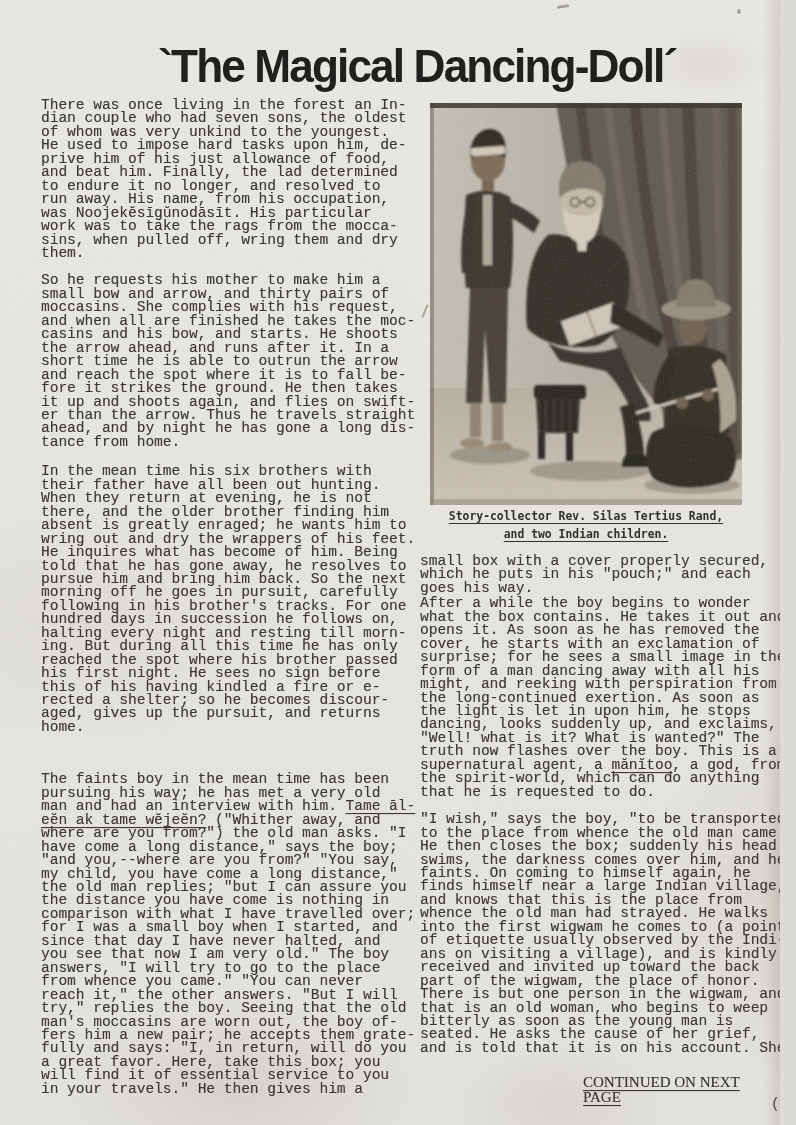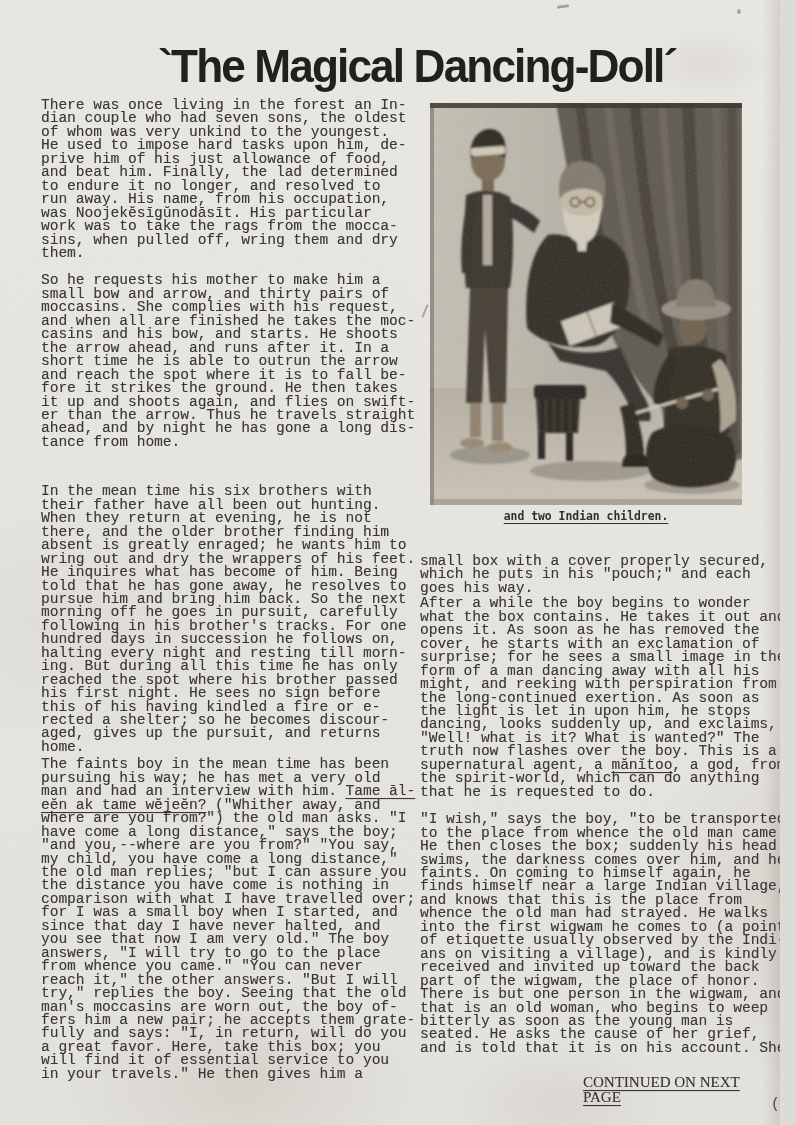--- a/index.html
+++ b/index.html
@@ -18,21 +18,21 @@
     background:linear-gradient(to left, rgba(108,102,92,.18), rgba(108,102,92,0));}
   .title{
     position:absolute;left:0;right:0;top:38px;margin:0;padding-left:58px;
     text-align:center;font-family:"Liberation Sans",sans-serif;font-weight:bold;
     font-size:47px;letter-spacing:-2px;color:#1d1c1a;
     transform:scaleX(.94);transform-origin:center;white-space:nowrap;
   }
   .para{margin:0;white-space:pre;font-size:14.5px;line-height:13.45px;
     letter-spacing:0;text-shadow:.3px .3px 0 rgba(56,53,48,.35);}
   .left-col{position:absolute;left:41px;top:99px;}
-  .p1{margin-bottom:14px}.p2{margin-bottom:36px}.p3{margin-bottom:4px}
+  .p1{margin-bottom:14px}.p2{margin-bottom:16px}.p3{margin-bottom:39px}
   .right-col{position:absolute;left:420px;top:555px;}
   .rp1{margin-bottom:2px}.rp2{margin-bottom:14px}
   .ul{text-decoration:underline;text-decoration-thickness:1.3px;text-underline-offset:2.8px;}
   .photo{position:absolute;left:430px;top:103px;width:312px;height:402px;margin:0;
     box-shadow:inset 0 0 14px rgba(45,40,33,.35);}
   .caption{position:absolute;left:414px;top:508px;width:344px;text-align:center;
     font-family:"DejaVu Sans Mono",monospace;font-size:11.4px;line-height:17.5px;
     font-weight:bold;color:#2f2d29;}
   .caption .ul{text-underline-offset:3px;text-decoration-thickness:1.2px;}
   .continued{position:absolute;left:583px;top:1075px;font-size:15px;line-height:15px;
@@ -215,20 +215,21 @@
       </g>
       <rect width="312" height="402" fill="#9a9283" opacity=".07"></rect>
       <rect width="312" height="402" filter="url(#pgrain)" opacity=".13"></rect>
       <rect width="312" height="5" fill="#3b362f" opacity=".85"></rect>
       <rect width="4" height="402" fill="#4a443c" opacity=".4"></rect>
       <rect y="396" width="312" height="6" fill="#8d8578" opacity=".5"></rect>
     </svg>
   </figure>
 
   <div class="caption">
+    <div><span class="ul">Story-collector Rev. Silas Tertius Rand,</span></div>
     <div><span class="ul">and two Indian children.</span></div>
   </div>
 
   <div class="right-col">
     <p class="para rp1">small box with a cover properly secured,
 which he puts in his "pouch;" and each
 goes his way.</p>
     <p class="para rp2"><span>After a while the boy begins to wonder
 what the box contains. He takes it out and
 opens it. As soon as he has removed the

